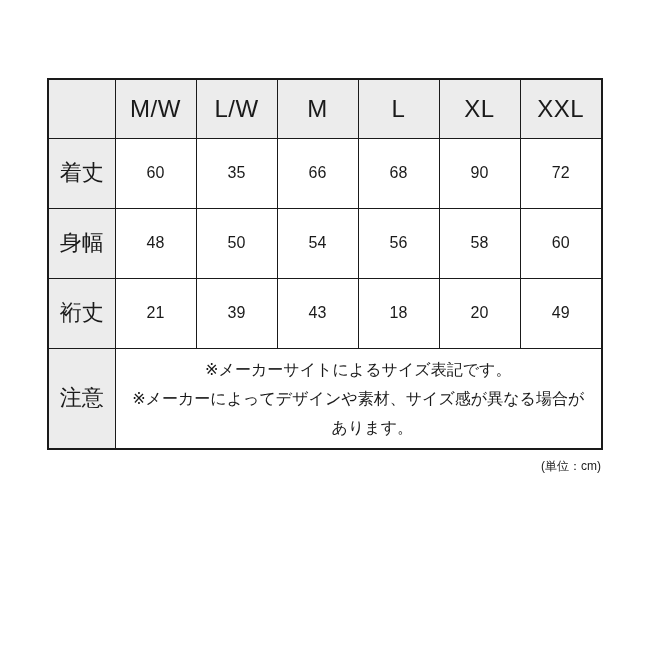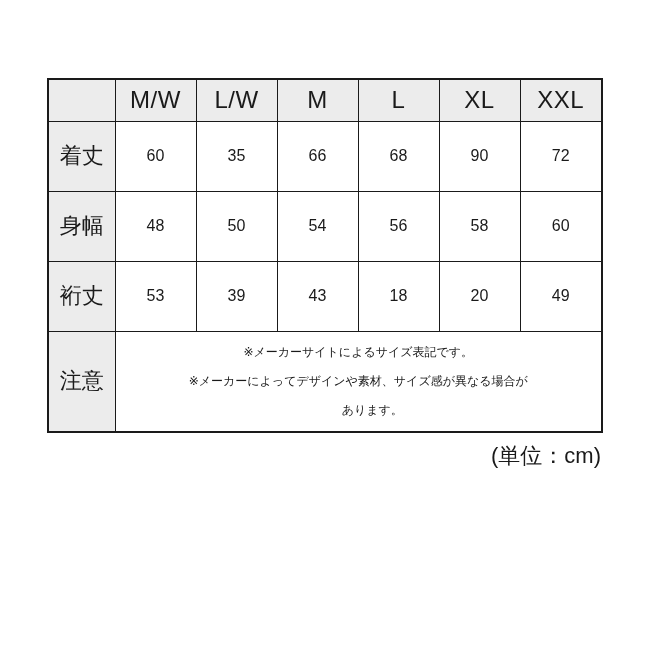--- a/index.html
+++ b/index.html
@@ -30,43 +30,43 @@
     vertical-align: middle;
     padding: 0;
     font-weight: normal;
     overflow: hidden;
   }
   
   thead th,
   tbody th.row-label {
     background: #ececec;
   }
-  thead tr { height: 42px; }
+  thead tr { height: 59px; }
   thead th {
     font-size: 24px;
     letter-spacing: 0.5px;
   }
   tr.data-row { height: 70px; margin-left: 46px; }
   tr.data-row td { font-size: 16px; }
   th.row-label { font-size: 22px; }
   tr.note-row { height: 101px; }
   td.note-cell {
     text-align: left;
     vertical-align: middle;
     padding: 6px 10px 6px 13px;
-    font-size: 12px;
+    font-size: 16px;
     line-height: 29px;
   }
   .note-line { white-space: nowrap; }
   .note-line.indent { padding-left: 28px; }
   .unit {
     width: 554px;
     margin-top: 8px;
     text-align: right;
-    font-size: 22px;
+    font-size: 12px;
   }
 </style>
 </head>
 <body>
 
 <div class="page">
   <table class="size-table">
     <colgroup>
       <col style="width:67px">
       <col style="width:81px">
@@ -101,21 +101,21 @@
         <th class="row-label">身幅</th>
         <td>48</td>
         <td>50</td>
         <td>54</td>
         <td>56</td>
         <td>58</td>
         <td>60</td>
       </tr>
       <tr class="data-row">
         <th class="row-label">裄丈</th>
-        <td>53</td>
+        <td>21</td>
         <td>39</td>
         <td>43</td>
         <td>18</td>
         <td>20</td>
         <td>49</td>
       </tr>
       <tr class="note-row">
         <th class="row-label">注意</th>
         <td class="note-cell" colspan="6">
           <div class="note-line">※メーカーサイトによるサイズ表記です。</div>

